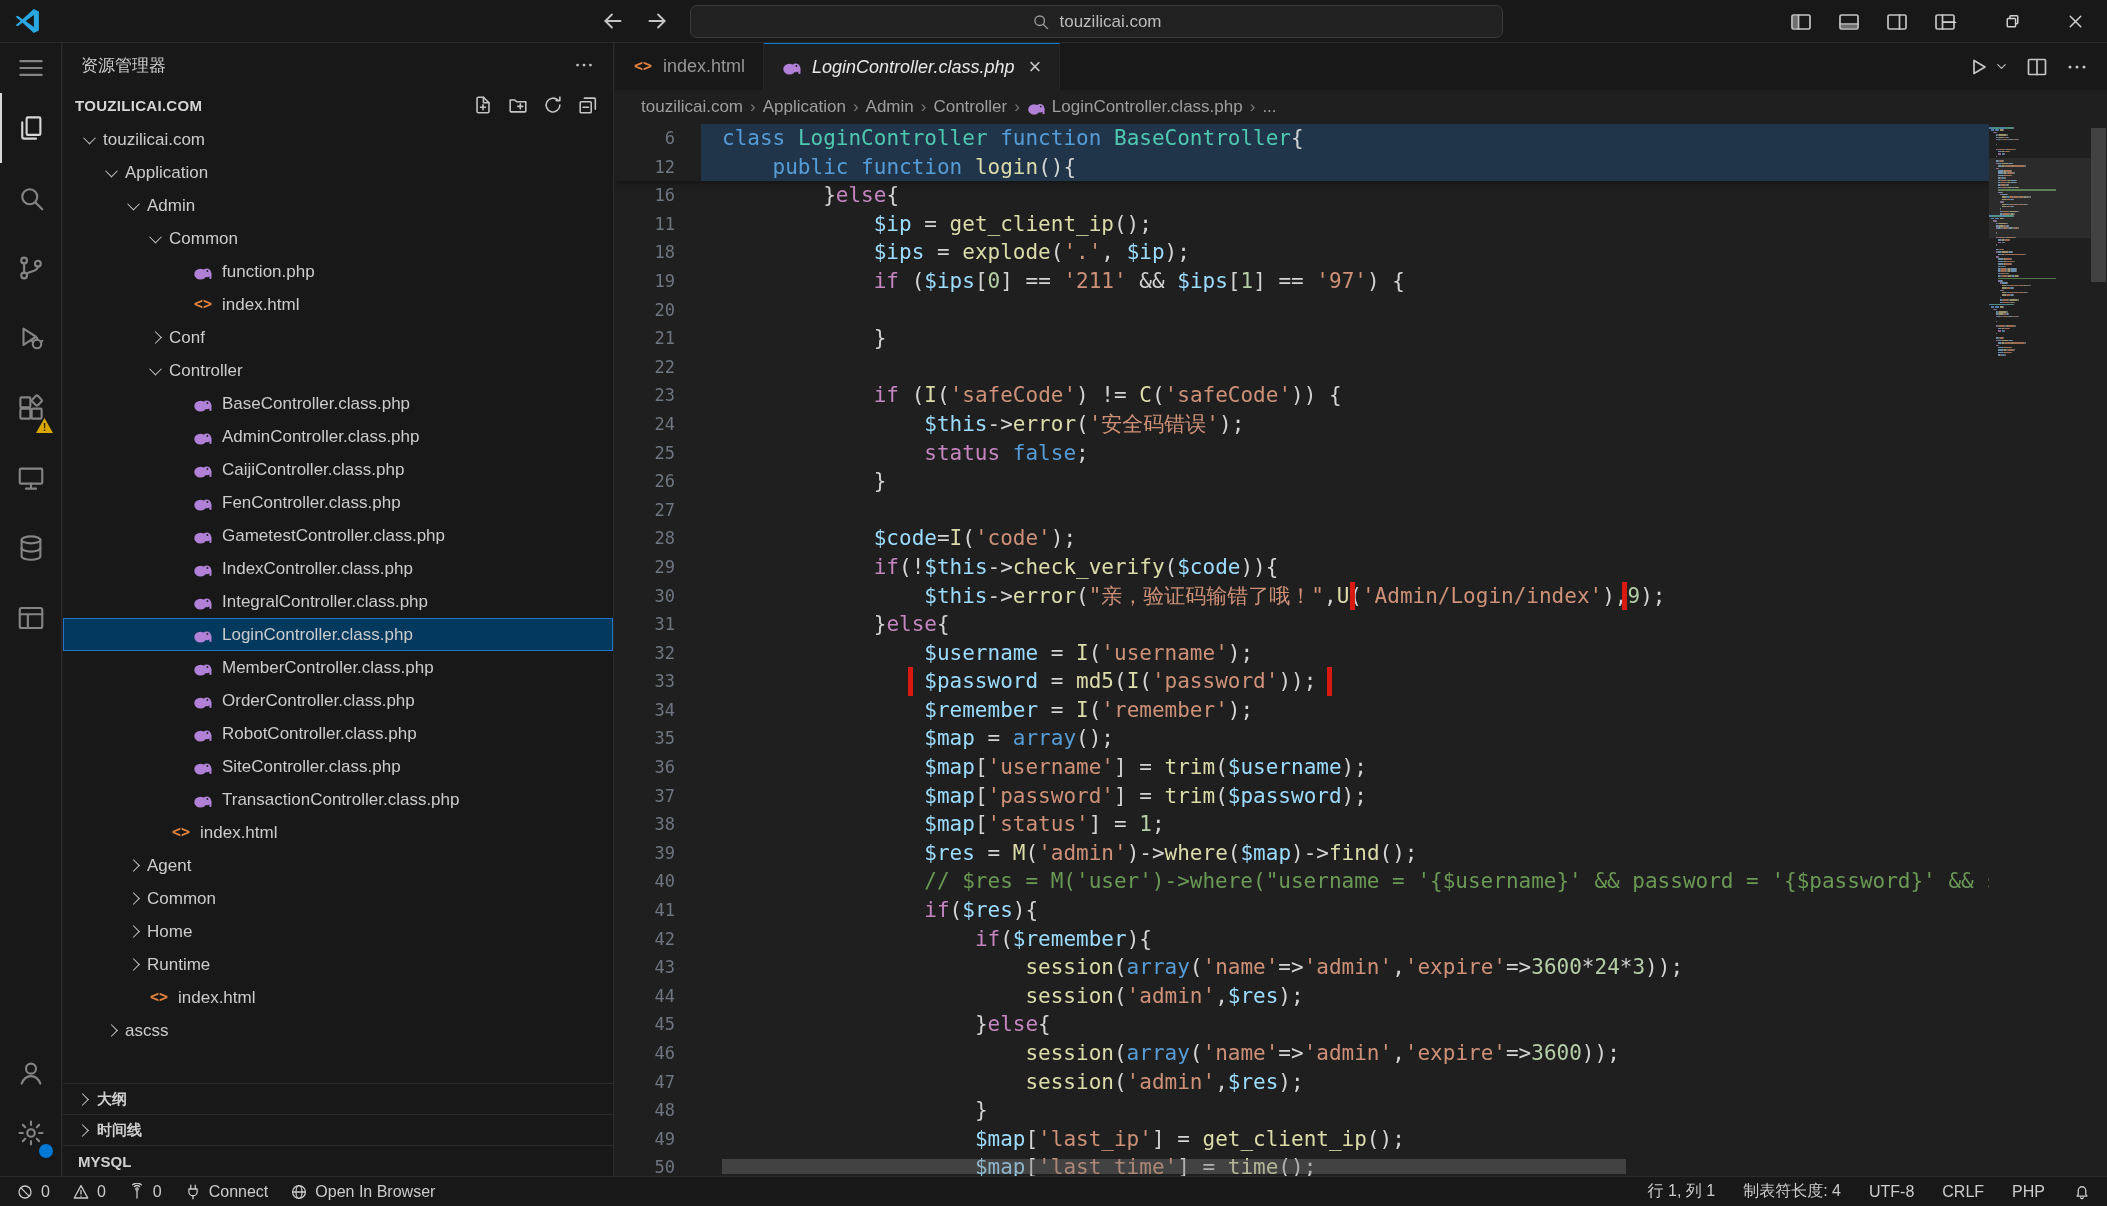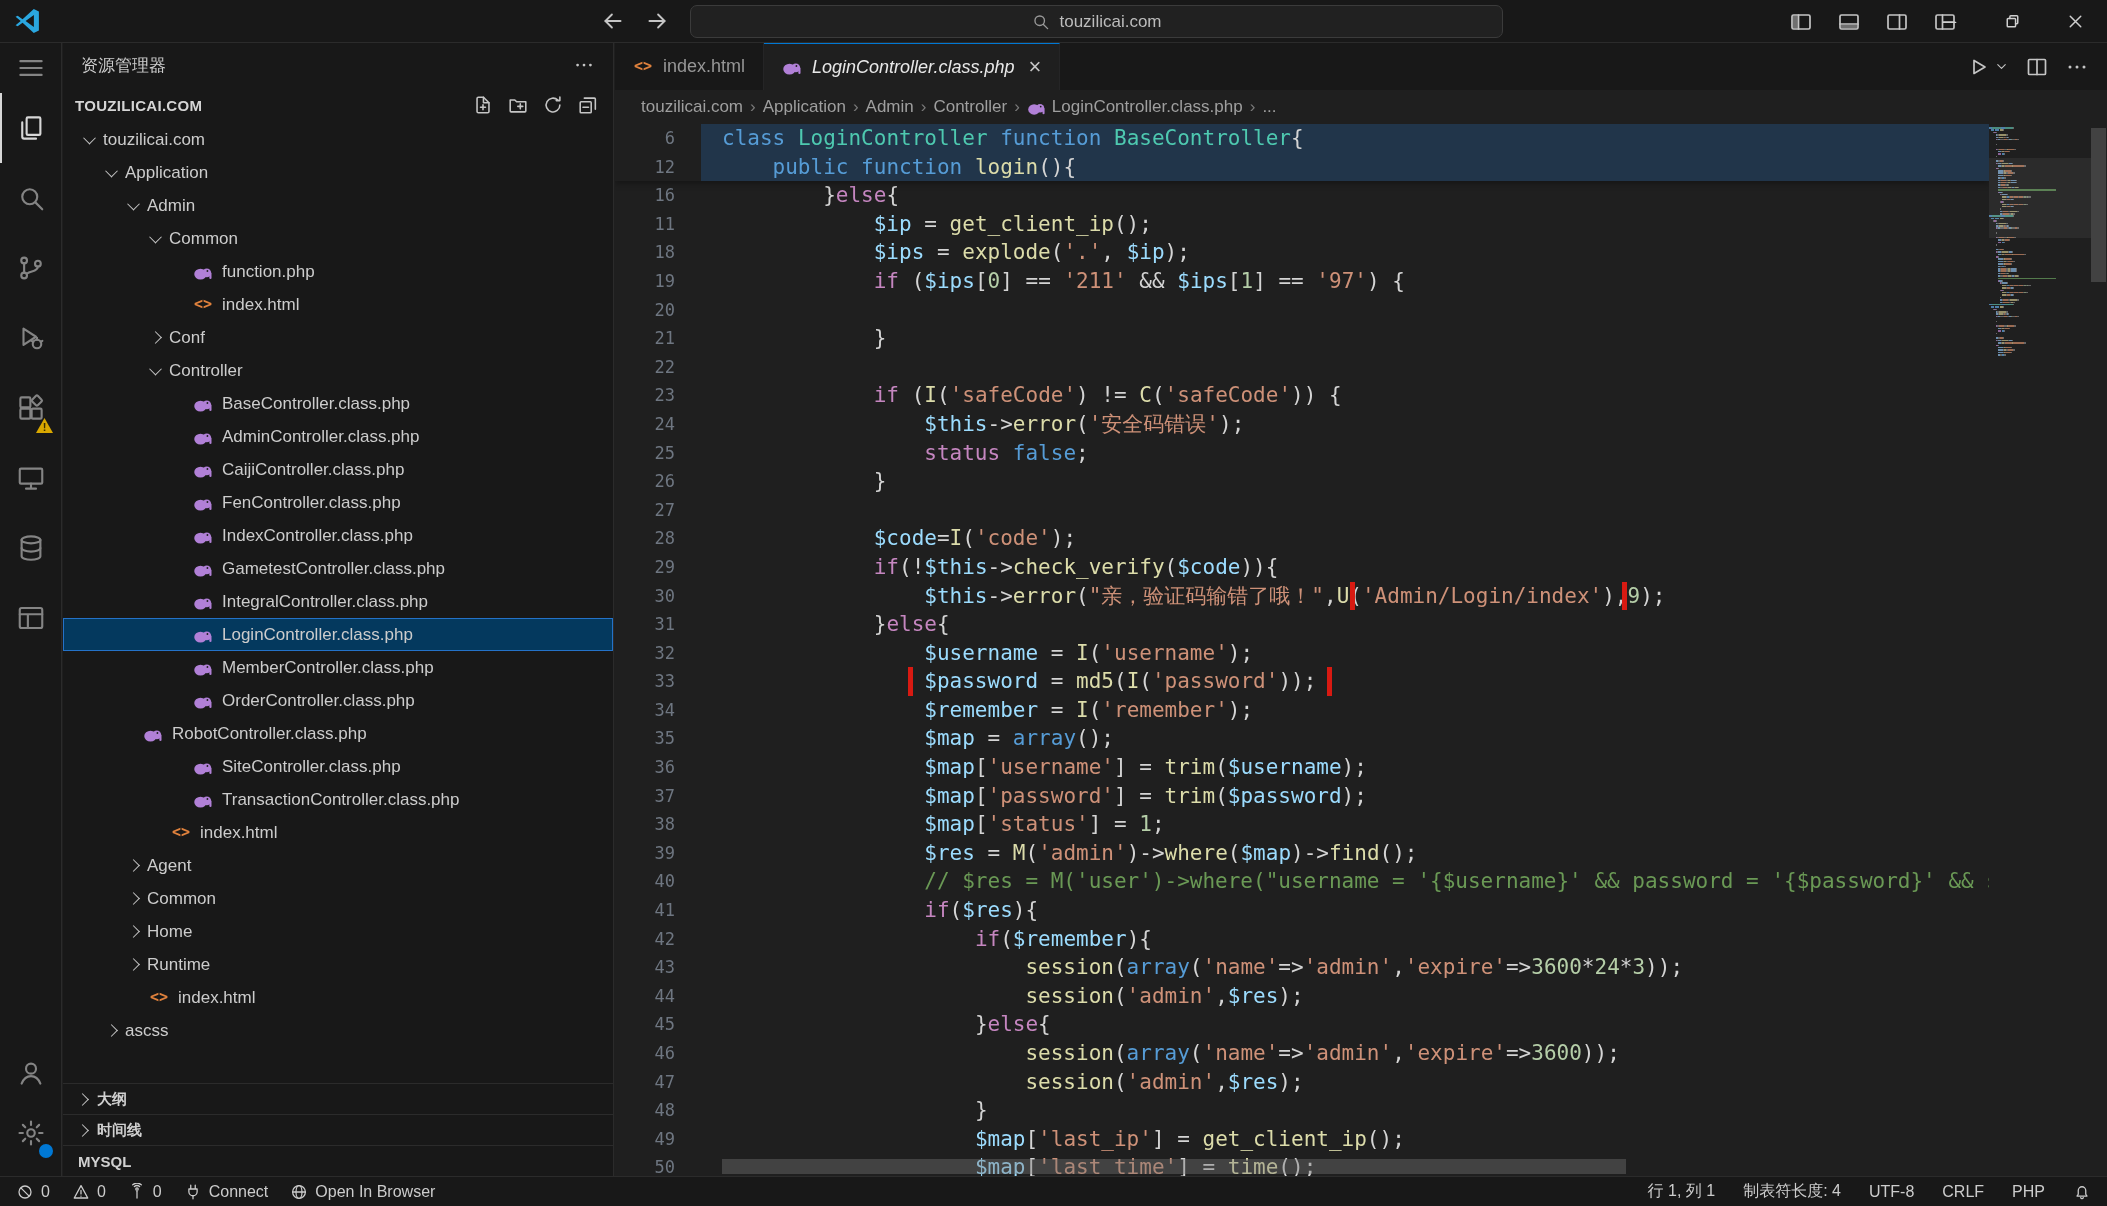--- a/index.html
+++ b/index.html
@@ -429,35 +429,35 @@
         <span class="ico" style="width:20px;height:20px">
           <svg viewBox="0 0 24 20">
             <g fill="#b180d7">
               <ellipse cx="9" cy="12.5" rx="7.5" ry="6.5"></ellipse>
               <circle cx="16.5" cy="11" r="5.3"></circle>
               <rect x="19.6" y="10.5" width="2.6" height="8" rx="1.3"></rect>
             </g>
             <circle cx="17.3" cy="8.8" r="1.1" fill="#1f1f1f"></circle>
           </svg>
         </span>
-        <span>IndexController.class.php</span>
+        <span>GametestController.class.php</span>
       </div>
       <div class="treerow" style="padding-left: 110px;">
         <span class="chevspace"></span>
         <span class="ico" style="width:20px;height:20px">
           <svg viewBox="0 0 24 20">
             <g fill="#b180d7">
               <ellipse cx="9" cy="12.5" rx="7.5" ry="6.5"></ellipse>
               <circle cx="16.5" cy="11" r="5.3"></circle>
               <rect x="19.6" y="10.5" width="2.6" height="8" rx="1.3"></rect>
             </g>
             <circle cx="17.3" cy="8.8" r="1.1" fill="#1f1f1f"></circle>
           </svg>
         </span>
-        <span>GametestController.class.php</span>
+        <span>IndexController.class.php</span>
       </div>
       <div class="treerow" style="padding-left: 110px;">
         <span class="chevspace"></span>
         <span class="ico" style="width:20px;height:20px">
           <svg viewBox="0 0 24 20">
             <g fill="#b180d7">
               <ellipse cx="9" cy="12.5" rx="7.5" ry="6.5"></ellipse>
               <circle cx="16.5" cy="11" r="5.3"></circle>
               <rect x="19.6" y="10.5" width="2.6" height="8" rx="1.3"></rect>
             </g>
@@ -501,21 +501,21 @@
             <g fill="#b180d7">
               <ellipse cx="9" cy="12.5" rx="7.5" ry="6.5"></ellipse>
               <circle cx="16.5" cy="11" r="5.3"></circle>
               <rect x="19.6" y="10.5" width="2.6" height="8" rx="1.3"></rect>
             </g>
             <circle cx="17.3" cy="8.8" r="1.1" fill="#1f1f1f"></circle>
           </svg>
         </span>
         <span>OrderController.class.php</span>
       </div>
-      <div class="treerow" style="padding-left: 60px;">
+      <div class="treerow" style="padding-left: 110px;">
         <span class="chevspace"></span>
         <span class="ico" style="width:20px;height:20px">
           <svg viewBox="0 0 24 20">
             <g fill="#b180d7">
               <ellipse cx="9" cy="12.5" rx="7.5" ry="6.5"></ellipse>
               <circle cx="16.5" cy="11" r="5.3"></circle>
               <rect x="19.6" y="10.5" width="2.6" height="8" rx="1.3"></rect>
             </g>
             <circle cx="17.3" cy="8.8" r="1.1" fill="#1f1f1f"></circle>
           </svg>

